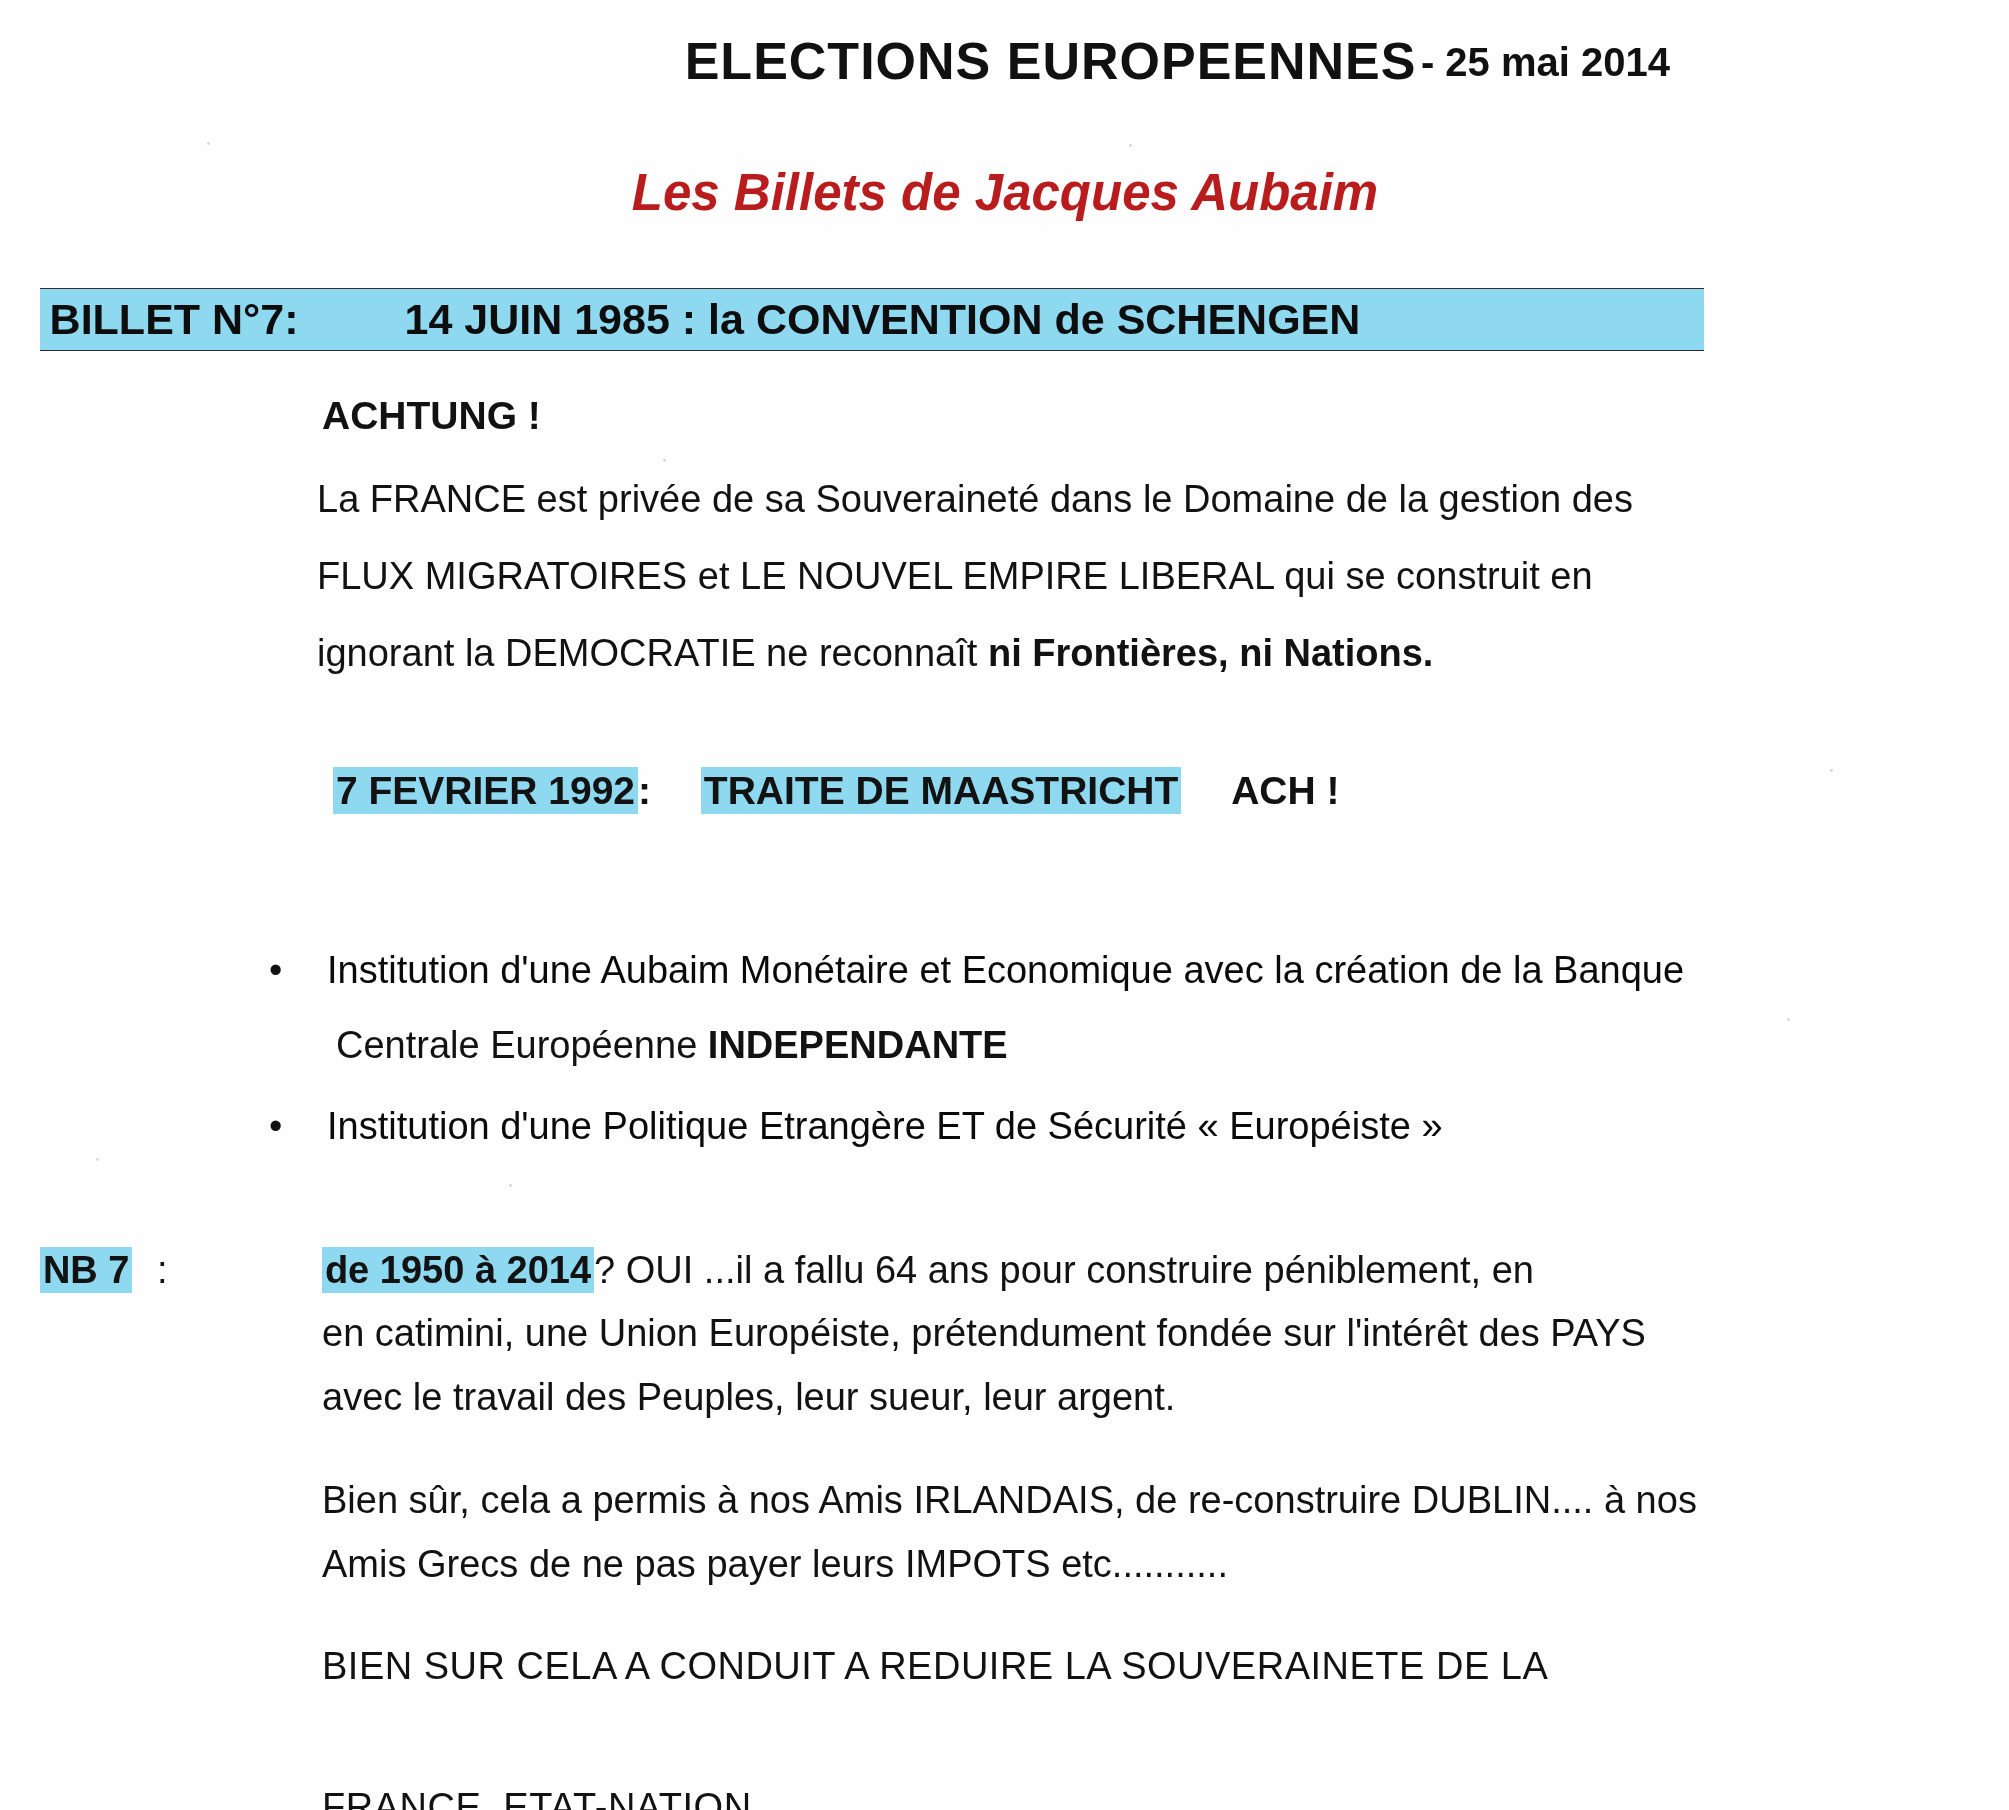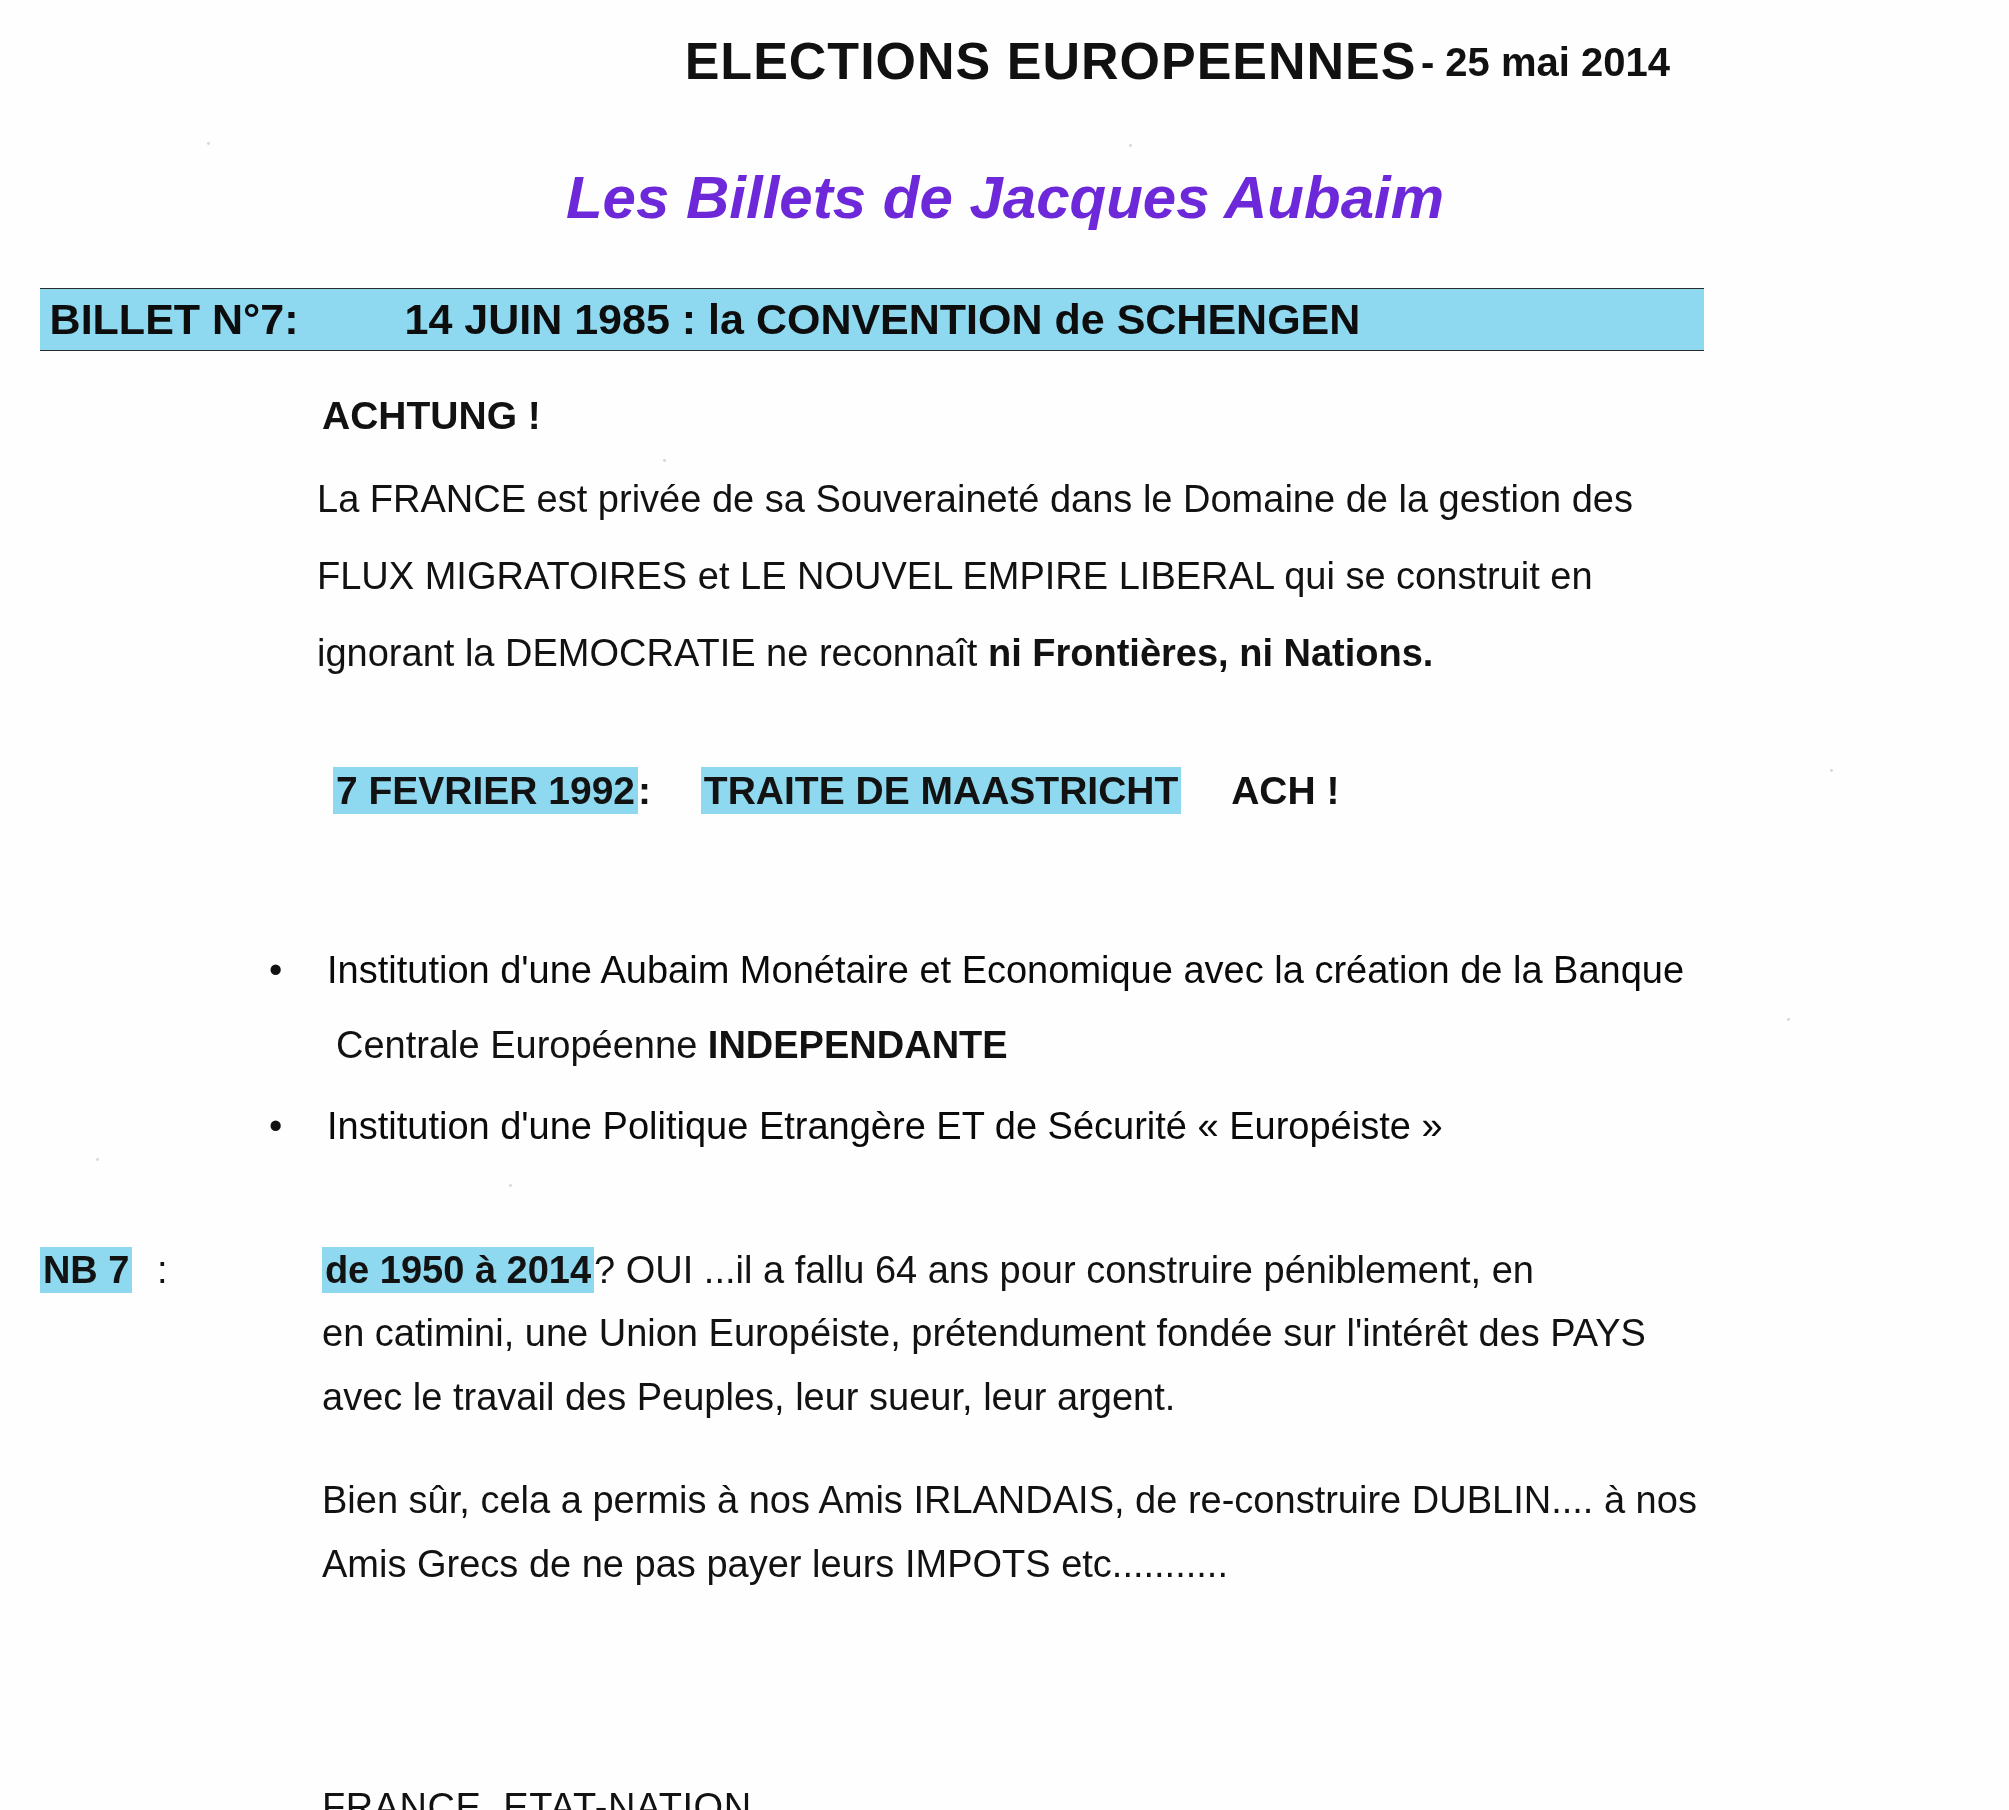--- a/index.html
+++ b/index.html
@@ -48,24 +48,24 @@
 
   .subtitle-line {
     position: absolute;
     top: 163px;
     left: 0;
     width: 2010px;
     text-align: center;
     white-space: nowrap;
   }
   .subtitle-text {
-    font-size: 60px;
+    font-size: 51px;
     font-weight: bold;
     font-style: italic;
-    color: #6d28d9;
+    color: #b91c1c;
   }
 
   
   .banner {
     position: absolute;
     top: 288px;
     left: 40px;
     width: 1664px;
     height: 63px;
     background: #8ed8f0;
@@ -217,20 +217,21 @@
   <div class="ln nb-colon">:</div>
   <div class="ln nb1">
     <span class="hl b">de 1950  à  2014</span><span>?  OUI ...il a fallu  64 ans  pour construire péniblement,  en</span>
   </div>
   <div class="ln nb2">en catimini,  une Union  Européiste, prétendument fondée sur l'intérêt des PAYS</div>
   <div class="ln nb3">avec le travail  des Peuples, leur sueur,  leur argent.</div>
 
   <div class="ln pr1">Bien sûr, cela  a permis à nos Amis IRLANDAIS, de re-construire  DUBLIN....  à nos</div>
   <div class="ln pr2">Amis  Grecs de ne pas payer leurs  IMPOTS  etc...........</div>
 
+  <div class="ln cap1">BIEN SUR  CELA  A CONDUIT A  REDUIRE LA SOUVERAINETE  DE LA</div>
   <div class="ln cap2">FRANCE,  ETAT-NATION</div>
 
   <div class="speck" style="left:207px; top:142px;"></div>
   <div class="speck" style="left:1129px; top:144px;"></div>
   <div class="speck" style="left:663px; top:459px;"></div>
   <div class="speck" style="left:1830px; top:769px;"></div>
   <div class="speck" style="left:96px; top:1158px;"></div>
   <div class="speck" style="left:1787px; top:1018px;"></div>
   <div class="speck" style="left:509px; top:1184px;"></div>
 

